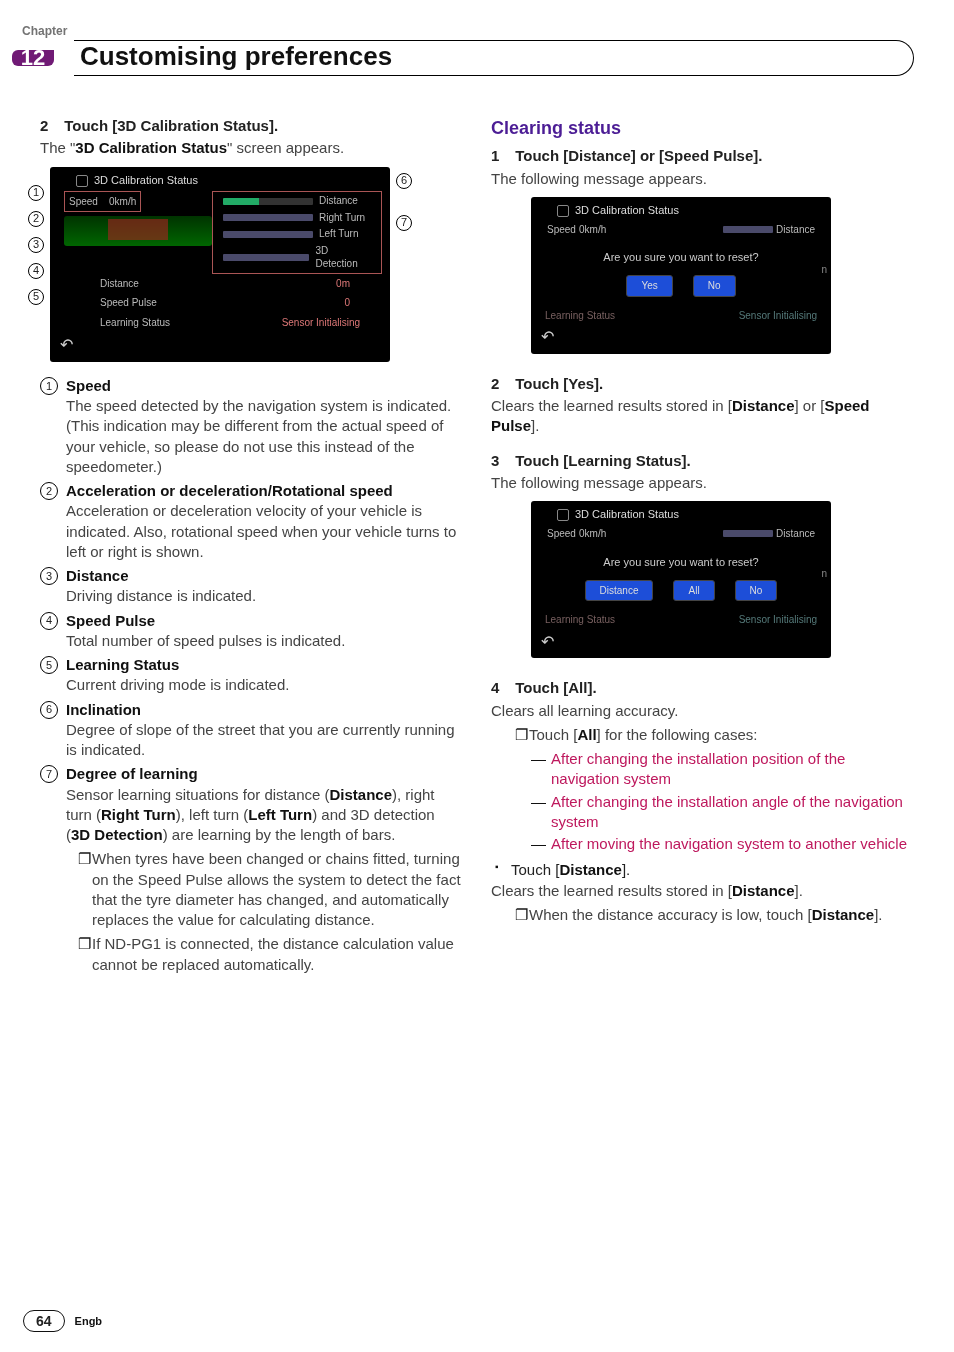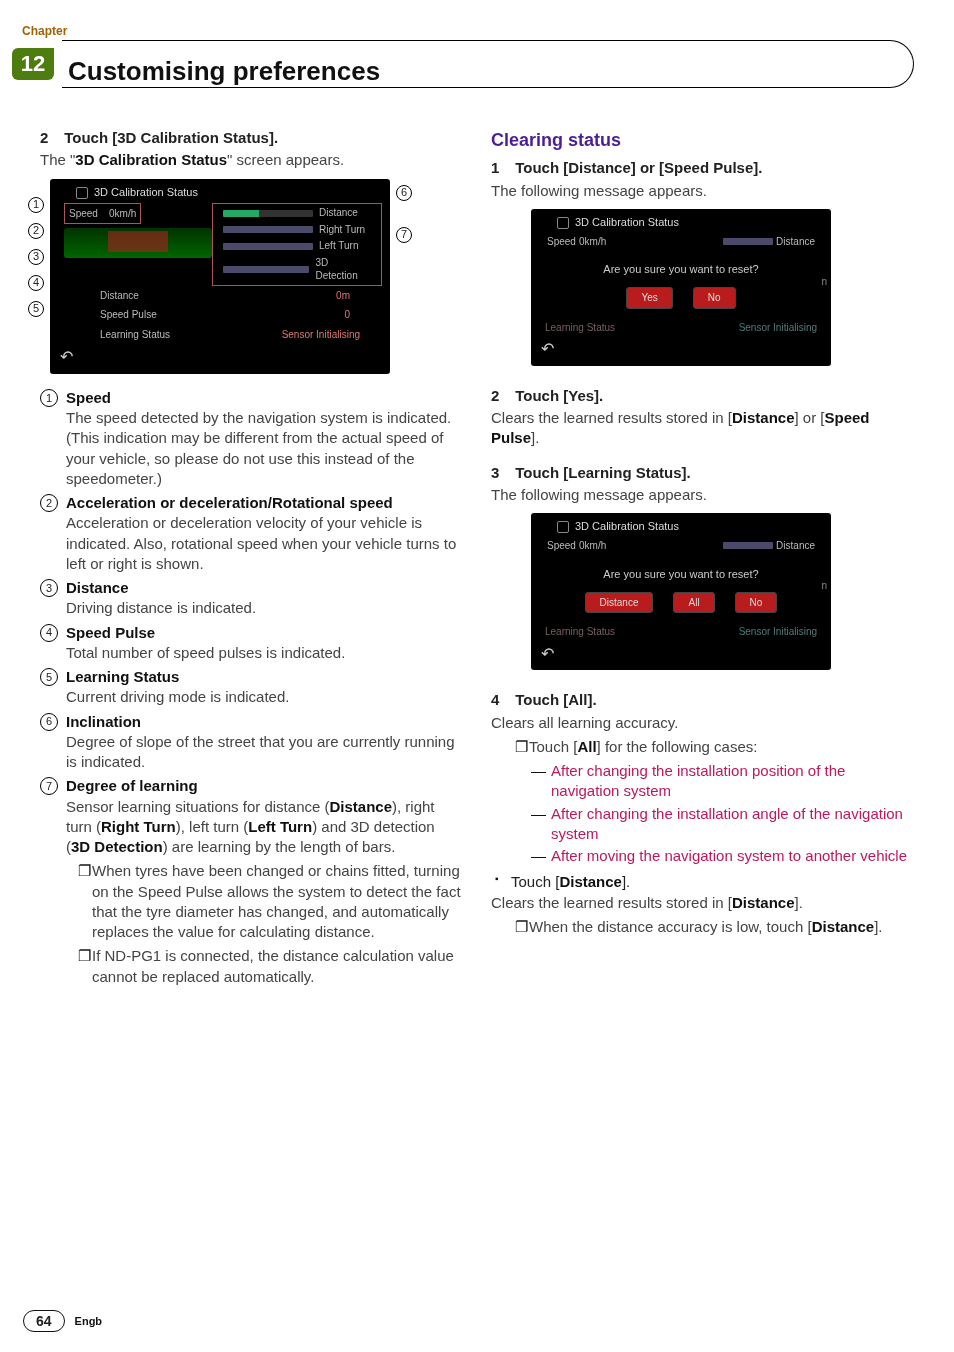--- a/index.html
+++ b/index.html
@@ -1,28 +1,28 @@
 <!DOCTYPE html>
 <html><head>
 <meta charset="utf-8">
 <style>
   * { box-sizing: border-box; margin: 0; padding: 0; }
   html, body { width: 954px; height: 1352px; background: #fff; font-family: Arial, Helvetica, sans-serif; color: #222; }
   .page { position: relative; width: 954px; height: 1352px; padding: 24px 40px 30px 40px; }
 
-  .chapter-label { font-size: 12px; font-weight: bold; color: #a16207; margin-left: -18px; }
+  .chapter-label { font-size: 12px; font-weight: bold; color: #737373; margin-left: -18px; }
   .header-row { display: flex; align-items: center; margin-top: 2px; }
   .chapter-badge {
-    width: 42px; height: 32px; background: #4d7c0f; color: #fff; font-weight: bold;
+    width: 42px; height: 16px; background: #701a75; color: #fff; font-weight: bold;
     font-size: 22px; display: flex; align-items: center; justify-content: center;
-    border-radius: 6px 0 6px 6px; margin-left: -28px; margin-right: 8px;
+    border-radius: 6px 0 6px 6px; margin-left: -28px; margin-right: 20px;
   }
   .chapter-title-wrap {
     flex: 1; border: 1px solid #000; border-left: none; border-radius: 0 24px 24px 0;
-    height: 48px; display: flex; align-items: flex-end; padding-left: 6px;
+    height: 36px; display: flex; align-items: flex-start; padding-left: 6px;
   }
   .chapter-title { font-weight: bold; font-size: 26px; color: #111; }
 
   .columns { display: flex; gap: 28px; margin-top: 40px; }
   .col { flex: 1; font-size: 15px; line-height: 1.35; }
 
   .step-line { margin-bottom: 2px; }
   .step-num { font-weight: bold; display: inline-block; width: 20px; }
   .step-text { font-weight: bold; }
   .body-text { color: #444; }
@@ -36,21 +36,21 @@
   .shot-lbl { color: #bbb; font-size: 10px; }
   .shot-val { color: #d77; font-size: 10px; }
   .shot-bars { display:flex; flex-direction:column; gap:3px; padding:2px 10px; }
   .shot-bar-line { display:flex; align-items:center; gap:6px; }
   .bar { width: 90px; height: 7px; background: #4a4a6a; display:inline-block; border-radius:1px;}
   .bar.green { background: linear-gradient(to right, #2a6 0%, #2a6 40%, #333 40%); }
   .back-arrow { color:#ccc; font-size:16px; padding:2px 10px; }
   .dialog-inner { margin: 10px 18px; text-align:center; }
   .dlg-msg { color:#ccc; font-size:11px; margin: 14px 0 10px; }
   .dlg-btns { display:flex; justify-content:center; gap:20px; }
-  .dlg-btn { background:#b91c1c; color:#ddd; padding:3px 14px; border-radius:3px; font-size:10px; border:1px solid #444;}
+  .dlg-btn { background:#1d4ed8; color:#ddd; padding:3px 14px; border-radius:3px; font-size:10px; border:1px solid #444;}
   .shot-foot { display:flex; justify-content:space-between; color:#7aa; font-size:10px; padding:2px 14px; opacity:0.7;}
   .shot-foot .ls { color:#a88; }
 
   
   .fig-wrap { position: relative; margin-left: 10px; }
   .callout-col-left { position:absolute; left:-22px; top:18px; display:flex; flex-direction:column; gap:10px; }
   .callout-col-right { position:absolute; right:-22px; top:6px; display:flex; flex-direction:column; gap:26px; }
   .cnum { width:16px; height:16px; border:1px solid #000; border-radius:50%; font-size:11px; display:flex; align-items:center; justify-content:center; background:#fff;}
 
   

